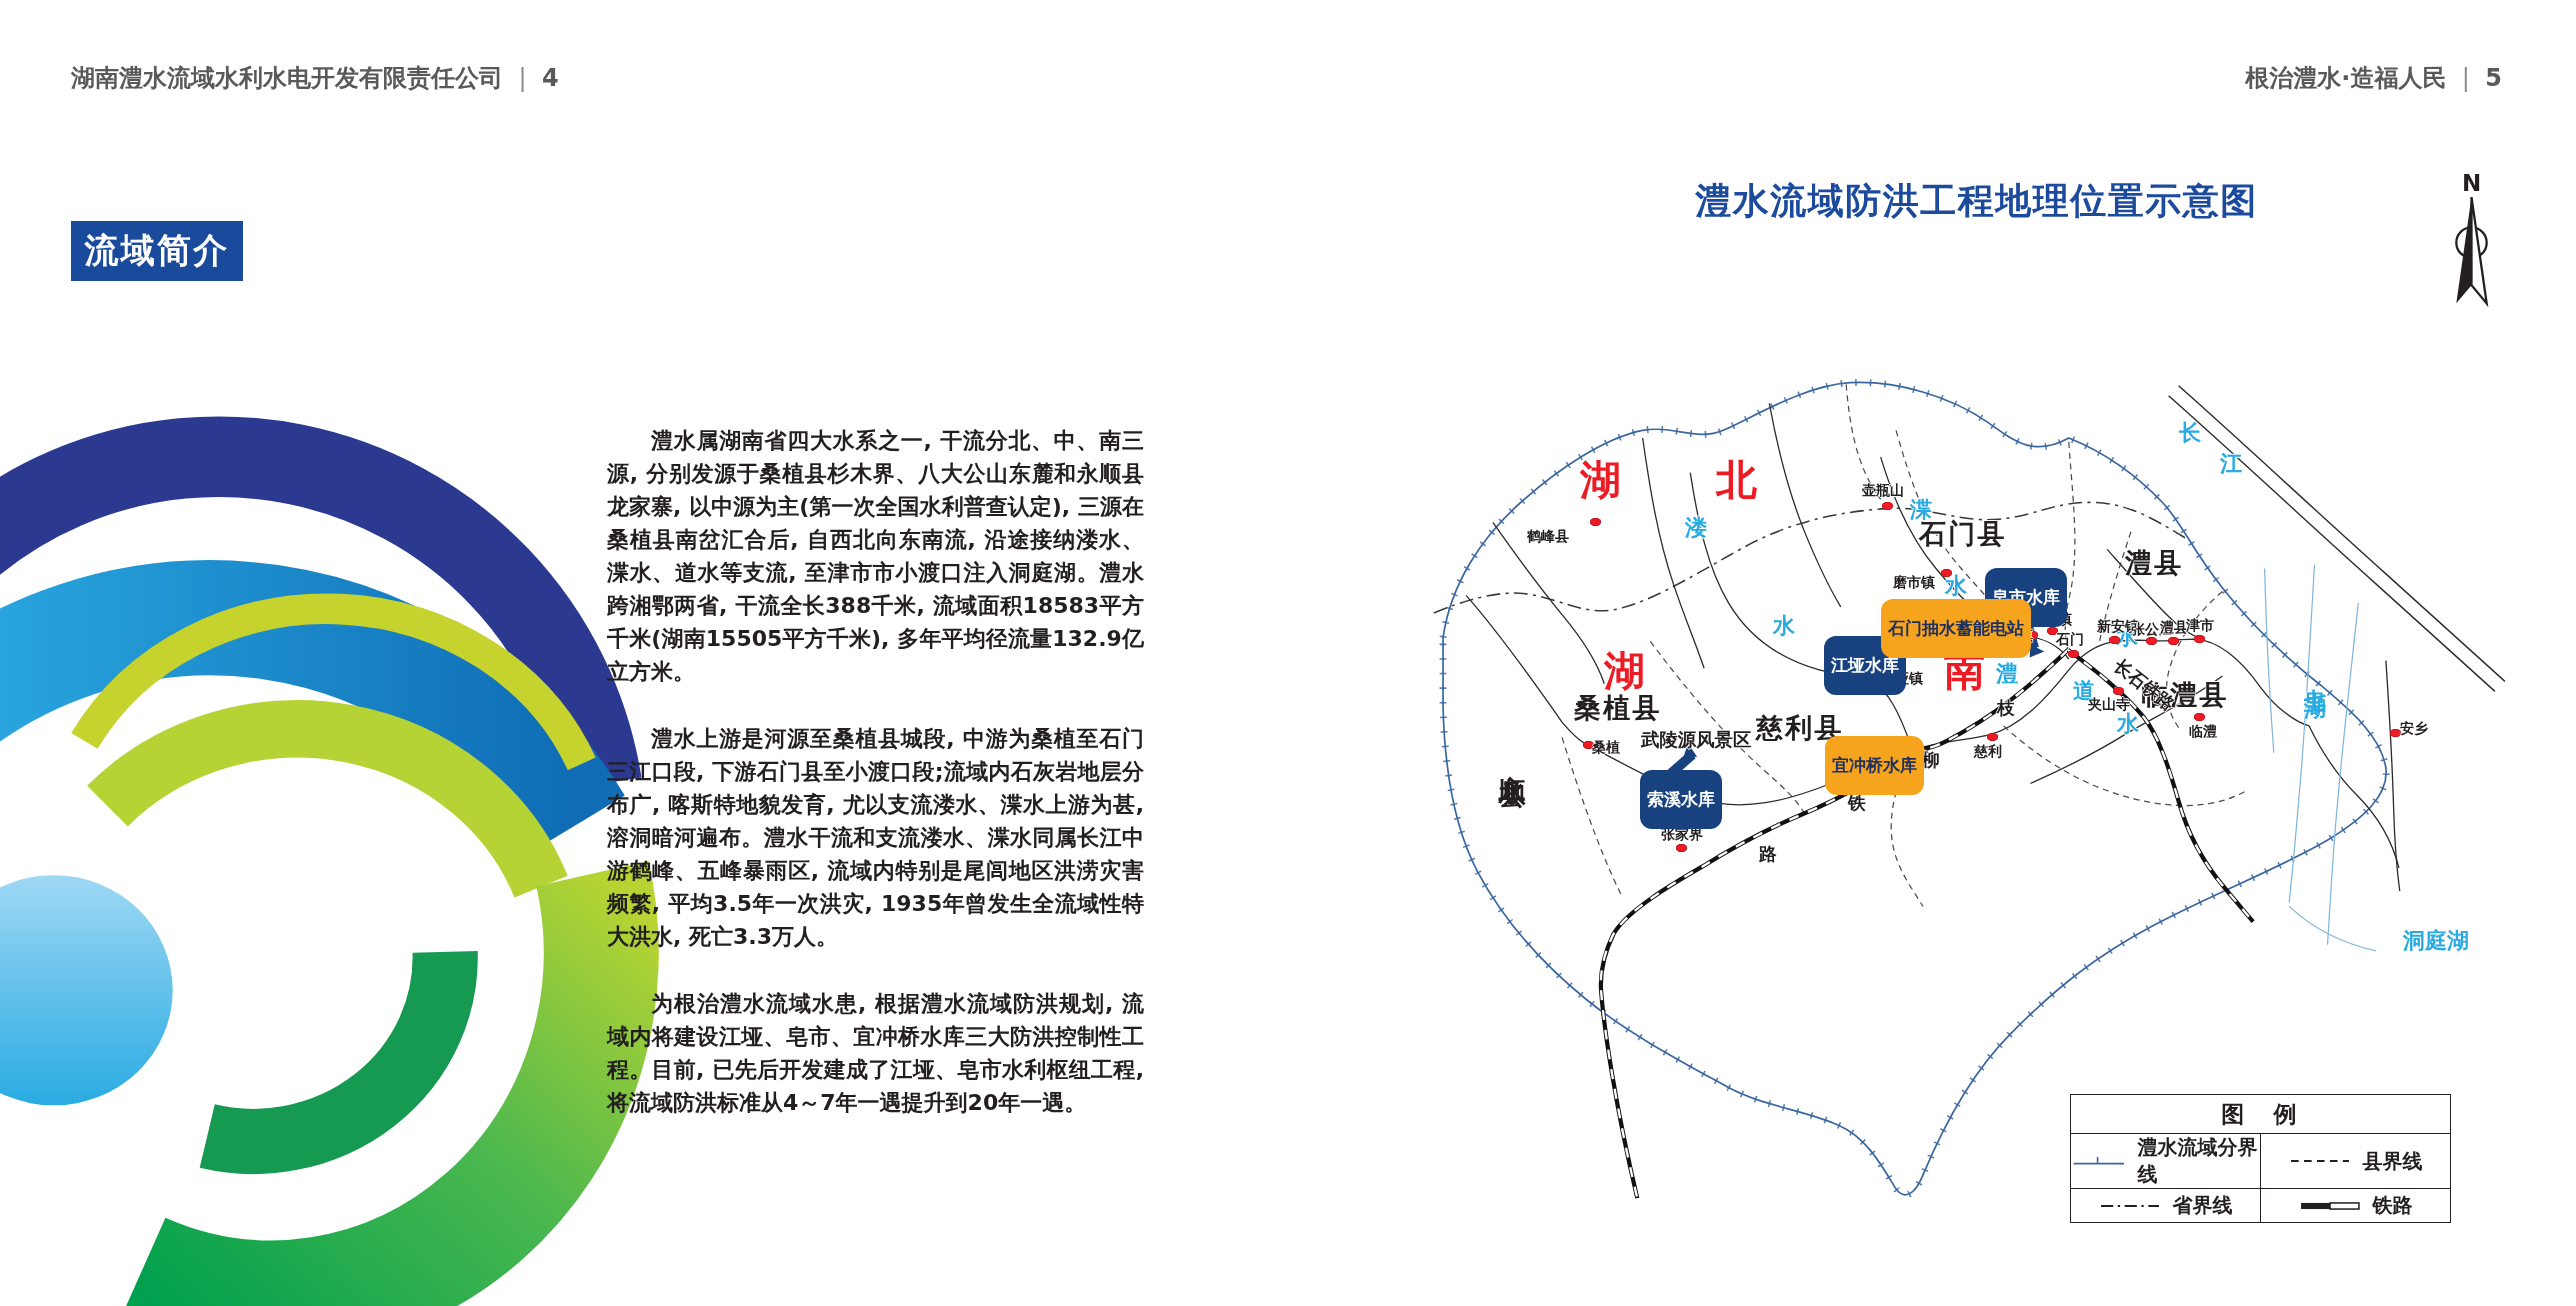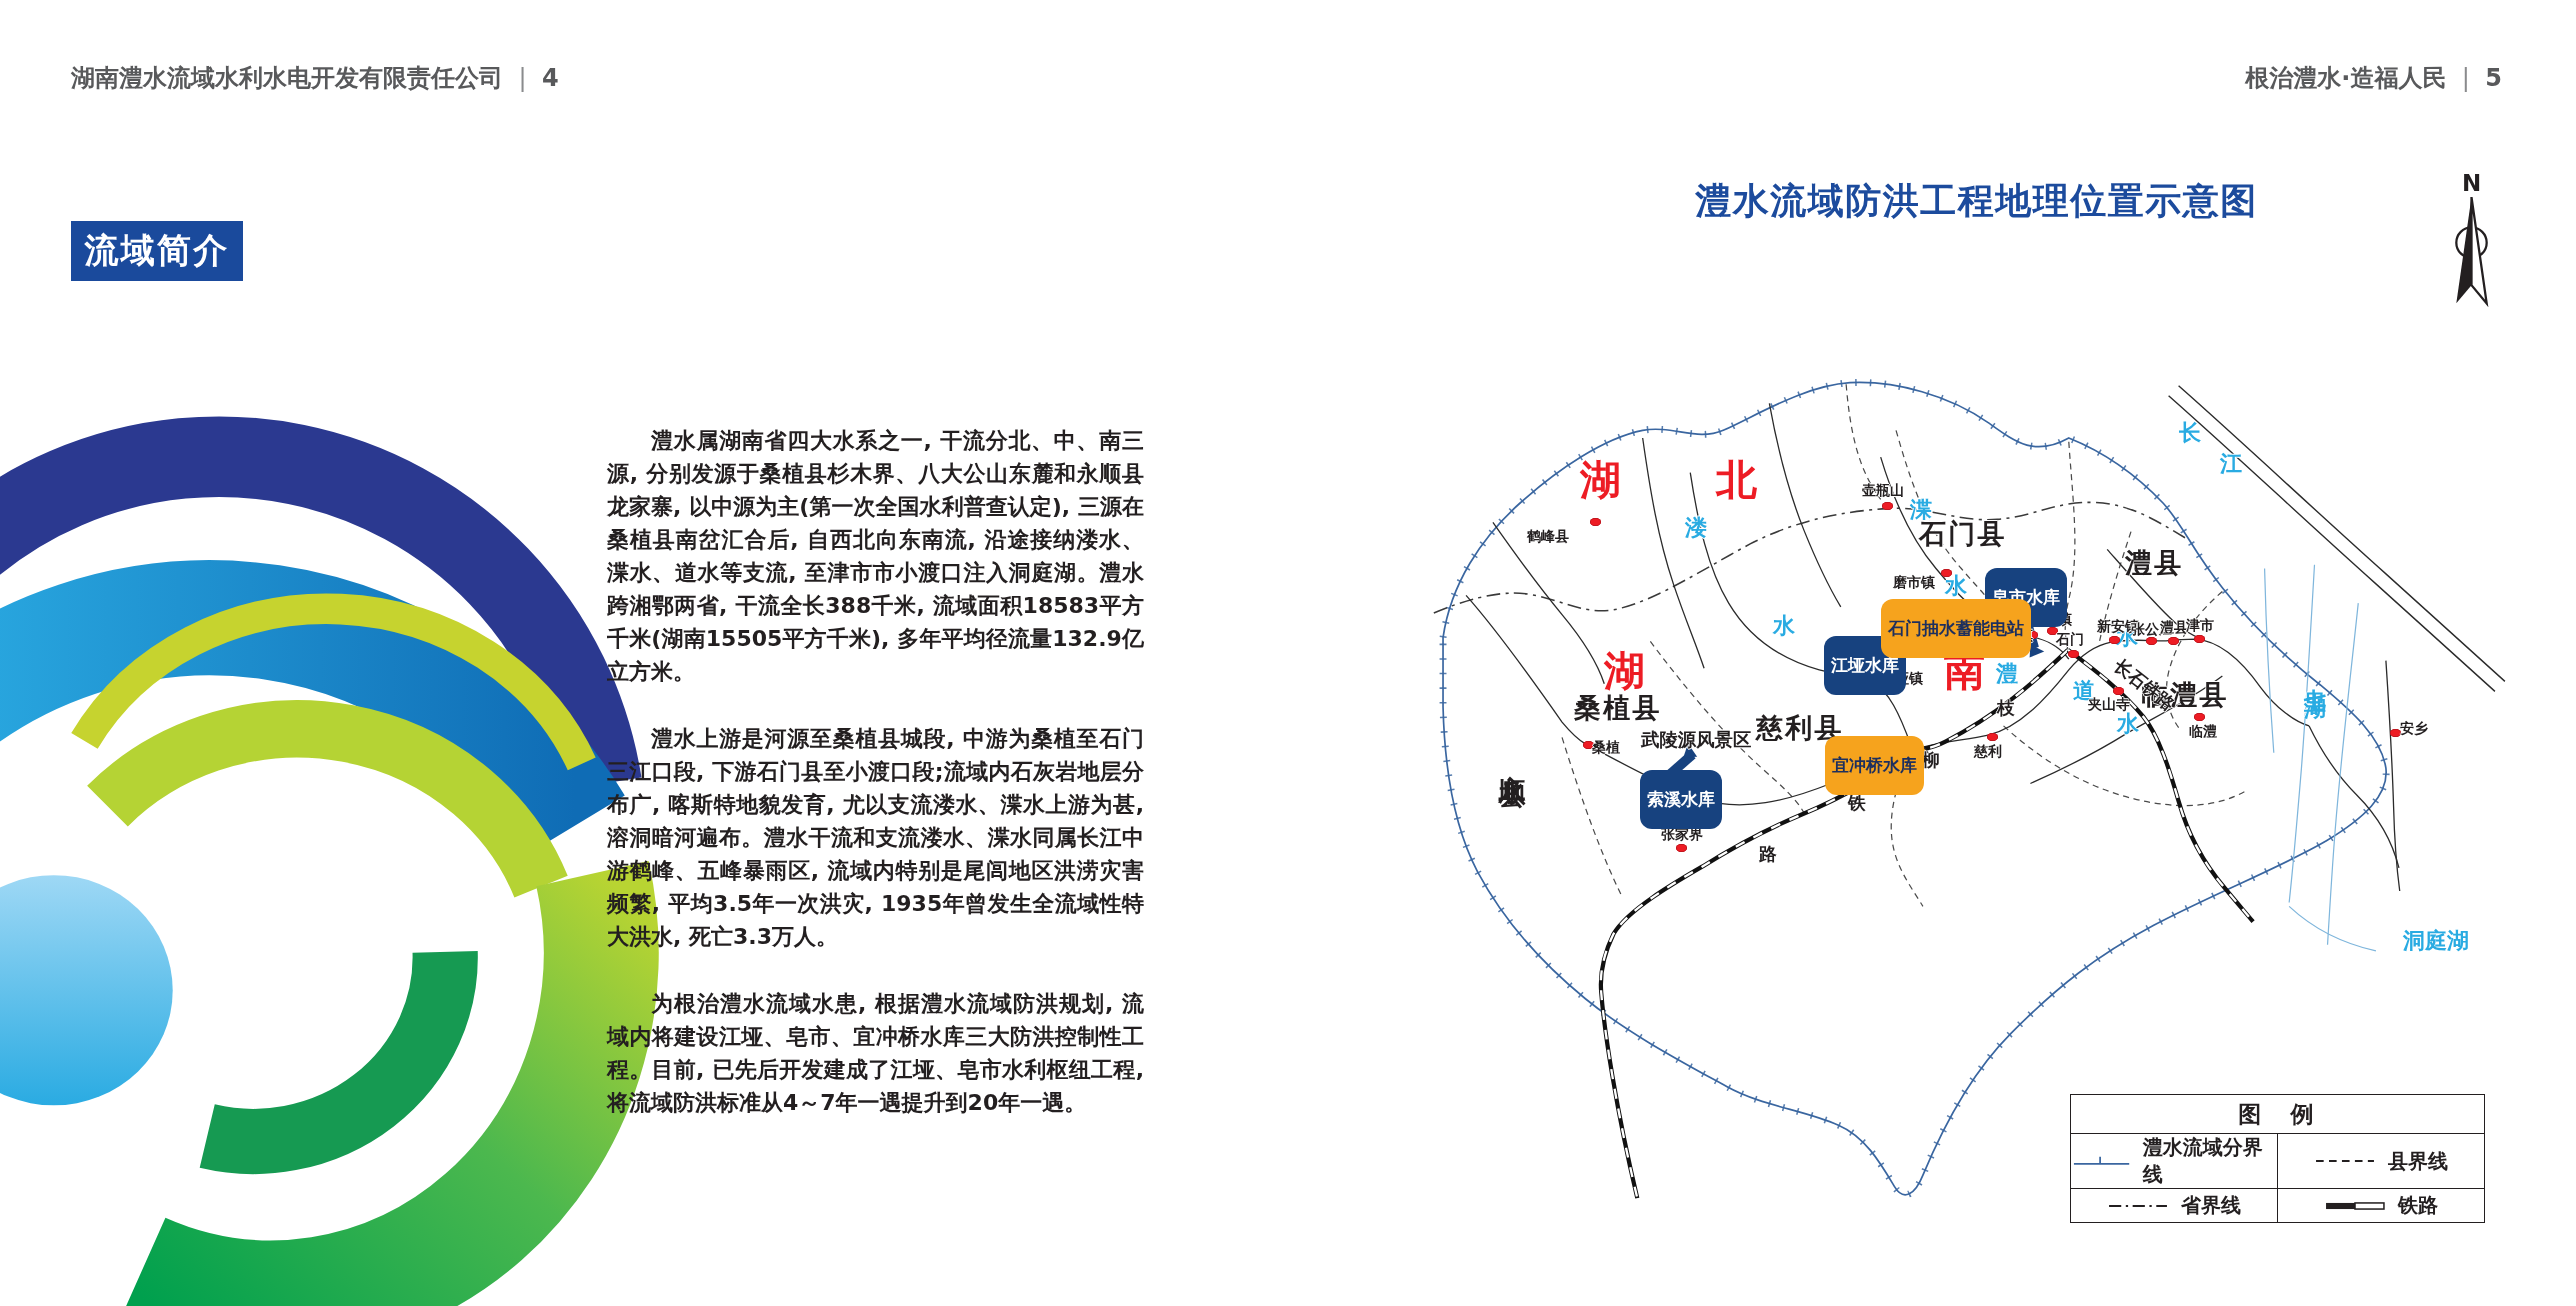--- a/index.html
+++ b/index.html
@@ -41,21 +41,21 @@
   .lbl-area{font-size:18.4px;color:#231f20;}
   .lbl-river{font-size:22px;color:#29abe2;}
   .lbl-rail{font-size:17.7px;color:#231f20;}
   .lbl-town{font-size:14px;color:#231f20;}
   .vtx{writing-mode:vertical-rl;letter-spacing:3.8px;}
   .dot{position:absolute;width:10.7px;height:8.4px;border-radius:50%;background:#ed1c24;box-shadow:0 0 0 0.8px #b5121a inset;}
   .callout{position:absolute;font-size:17px;font-weight:bold;padding:18px 7px;white-space:nowrap;border-radius:12px;}
   .callout.blue{background:#17427f;color:#ffffff;}
   .callout.orange{background:#f6a31d;color:#1d2f5e;}
   
-  .legend{position:absolute;left:650px;top:756px;width:415px;height:129px;border:1.5px solid #231f20;background:#fff;box-sizing:border-box;}
+  .legend{position:absolute;left:650px;top:756px;width:381px;height:129px;border:1.5px solid #231f20;background:#fff;box-sizing:border-box;}
   .legend-title{height:38px;border-bottom:1.5px solid #231f20;display:flex;align-items:center;justify-content:center;
     font-size:23px;font-weight:bold;letter-spacing:3.1px;}
   .legend-grid{display:grid;grid-template-columns:1fr 1fr;grid-template-rows:1fr 1fr;height:88px;}
   .legend-cell{display:flex;align-items:center;justify-content:center;gap:10.7px;box-sizing:border-box;}
   .legend-cell.c1{border-right:1.2px solid #231f20;}
   .legend-cell.r1{border-bottom:1.2px solid #231f20;}
   .legend-cell .lab{font-size:20px;font-weight:bold;}
 </style>
 </head>
 <body>

